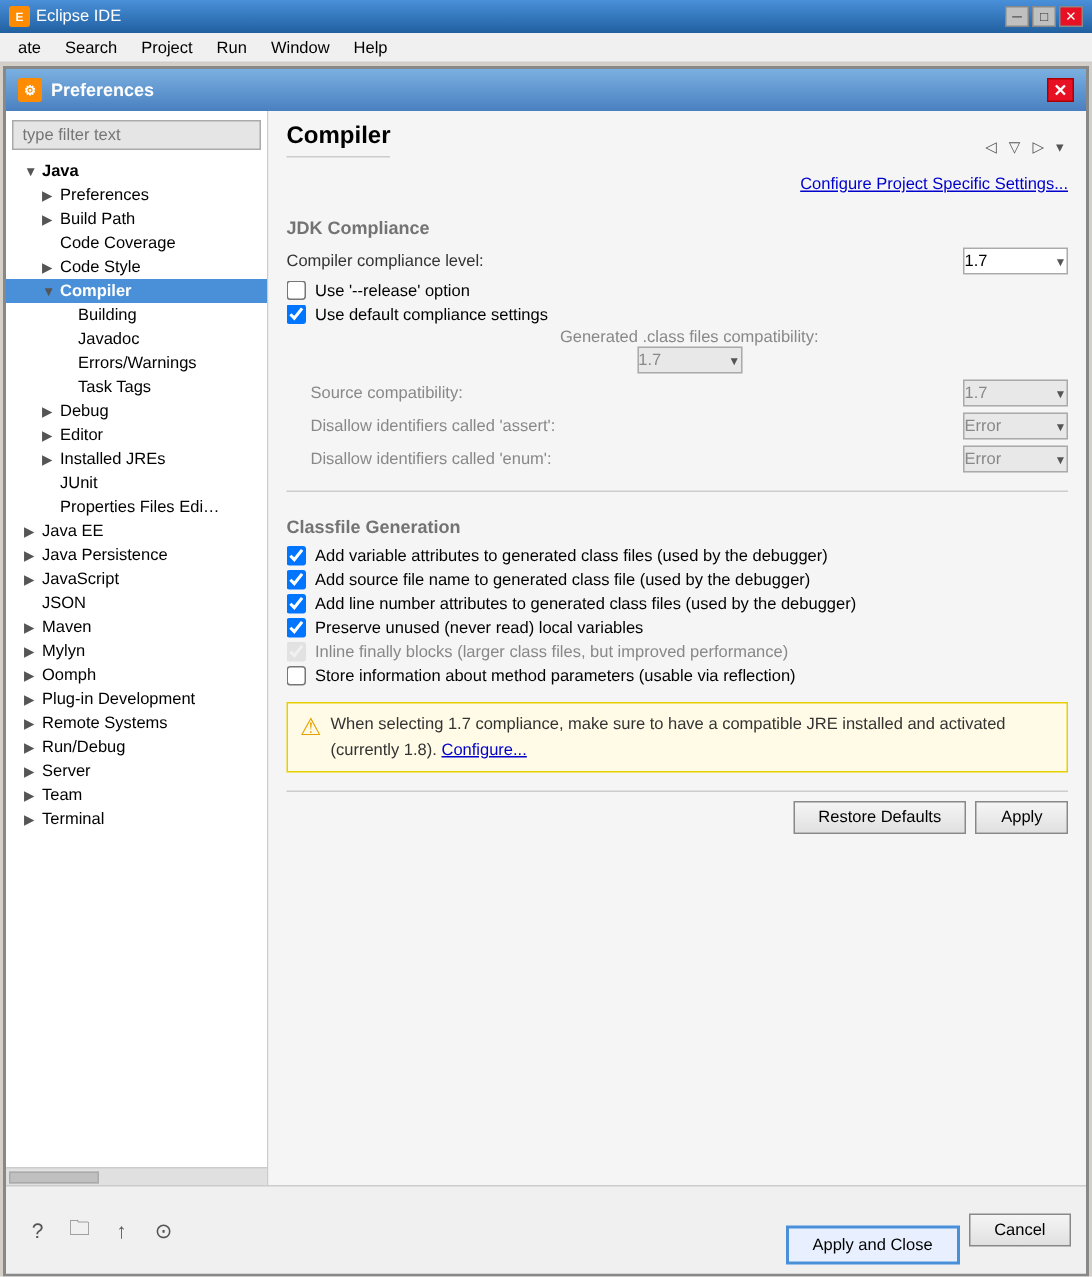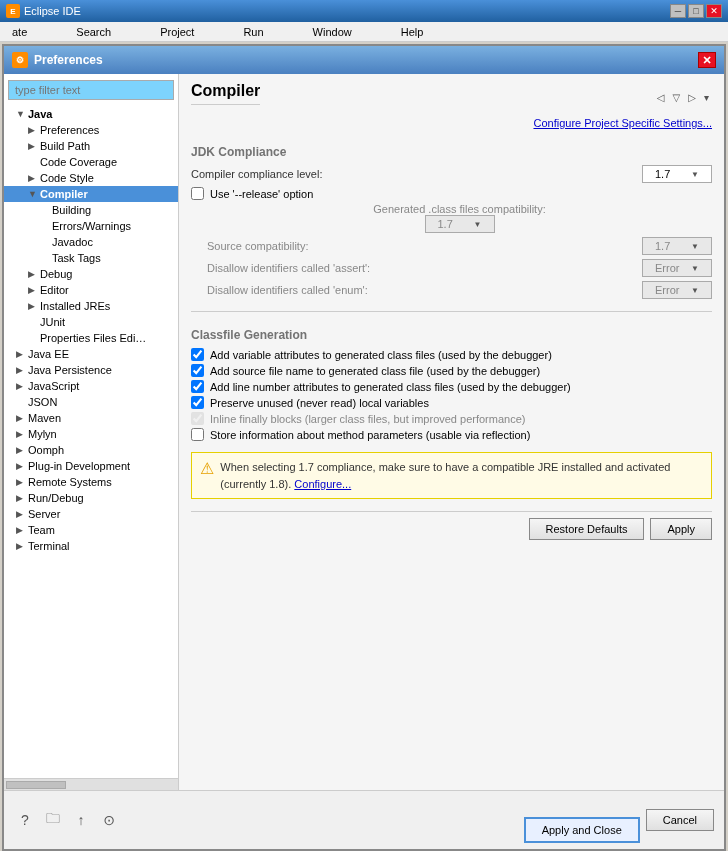--- a/index.html
+++ b/index.html
@@ -56,21 +56,20 @@
 
     
     .menu-bar {
       background: #f0f0f0;
       height: 20px;
       display: flex;
       align-items: center;
       padding: 0 4px;
       border-bottom: 1px solid #ccc;
       font-size: 11px;
-      gap: 33px;
     }
     .menu-item {
       padding: 2px 8px;
       cursor: pointer;
       color: #000;
     }
 
     
     .dialog-title-bar {
       background: linear-gradient(to bottom, #7ab0e0, #4a80c0);
@@ -134,21 +133,21 @@
       flex-direction: column;
       overflow: hidden;
     }
     .filter-input {
       margin: 6px 4px;
       padding: 3px 6px;
       border: 1px solid #aaa;
       font-size: 11px;
       color: #666;
       width: calc(100% - 8px);
-      background: #7dd3fc;
+      background: #e5e5e5;
     }
     .tree-container {
       flex: 1;
       overflow-y: auto;
       overflow-x: hidden;
       font-size: 11px;
     }
     .tree-item {
       padding: 2px 4px;
       cursor: pointer;
@@ -226,21 +225,21 @@
     }
     .form-label.disabled { color: #888; }
     .form-control-right {
       display: flex;
       align-items: center;
       gap: 2px;
     }
     .dropdown {
       border: 1px solid #aaa;
       background: white;
-      padding: 2px 12px;
+      padding: 2px 0;
       font-size: 11px;
       width: 70px;
       display: flex;
       align-items: center;
       justify-content: space-between;
       cursor: pointer;
     }
     .dropdown.disabled {
       background: #e8e8e8;
       color: #888;
@@ -424,25 +423,25 @@
         <div class="tree-item tree-indent-2 selected bold">
           <span class="tree-expand">▼</span>
           <span>Compiler</span>
         </div>
         <div class="tree-item tree-indent-3">
           <span class="tree-expand">&nbsp;</span>
           <span>Building</span>
         </div>
         <div class="tree-item tree-indent-3">
           <span class="tree-expand">&nbsp;</span>
+          <span>Javadoc</span>
+        </div>
+        <div class="tree-item tree-indent-3">
+          <span class="tree-expand">&nbsp;</span>
           <span>Errors/Warnings</span>
-        </div>
-        <div class="tree-item tree-indent-3">
-          <span class="tree-expand">&nbsp;</span>
-          <span>Javadoc</span>
         </div>
         <div class="tree-item tree-indent-3">
           <span class="tree-expand">&nbsp;</span>
           <span>Task Tags</span>
         </div>
         <div class="tree-item tree-indent-2">
           <span class="tree-expand">▶</span>
           <span>Debug</span>
         </div>
         <div class="tree-item tree-indent-2">
@@ -543,20 +542,24 @@
             <span class="dropdown-arrow">▼</span>
           </div>
         </div>
       </div>
 
       <div class="checkbox-row">
         <input type="checkbox" style="">
         <span>Use '--release' option</span>
       </div>
 
+      <div class="checkbox-row">
+        <input type="checkbox" checked="" style="">
+        <span>Use default compliance settings</span>
+      </div>
 
       <div class="form-row" style="padding-left:16px;flex-direction:column;">
         <span class="form-label disabled">Generated .class files compatibility:</span>
         <div class="dropdown disabled">
           <span>1.7</span>
           <span class="dropdown-arrow">▼</span>
         </div>
       </div>
 
       <div class="form-row" style="padding-left:16px;">

